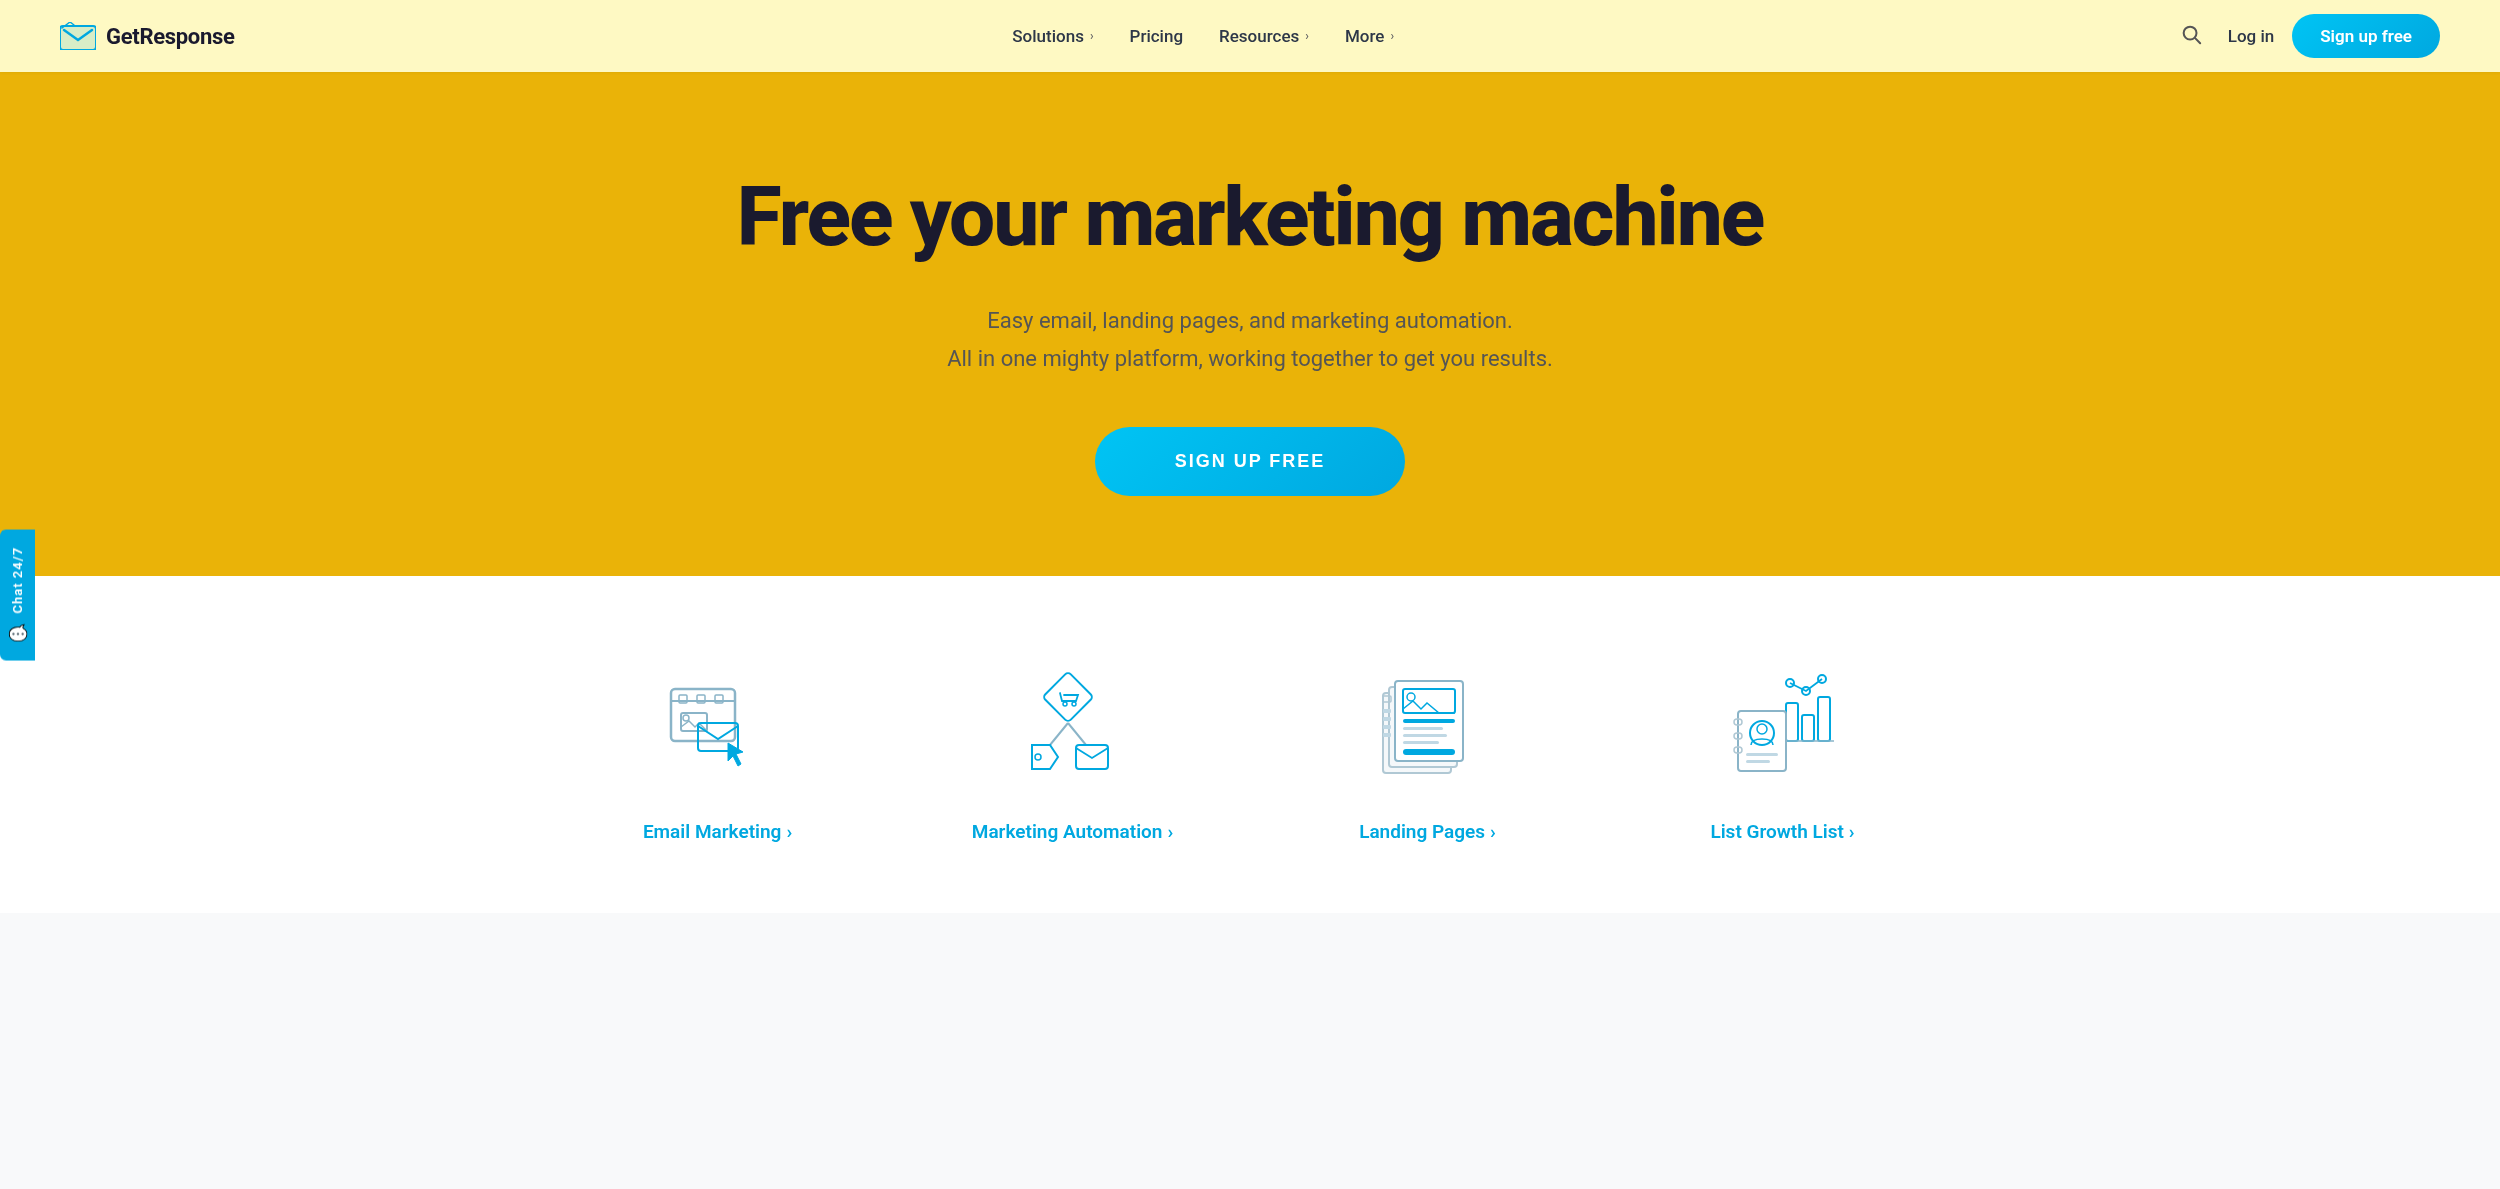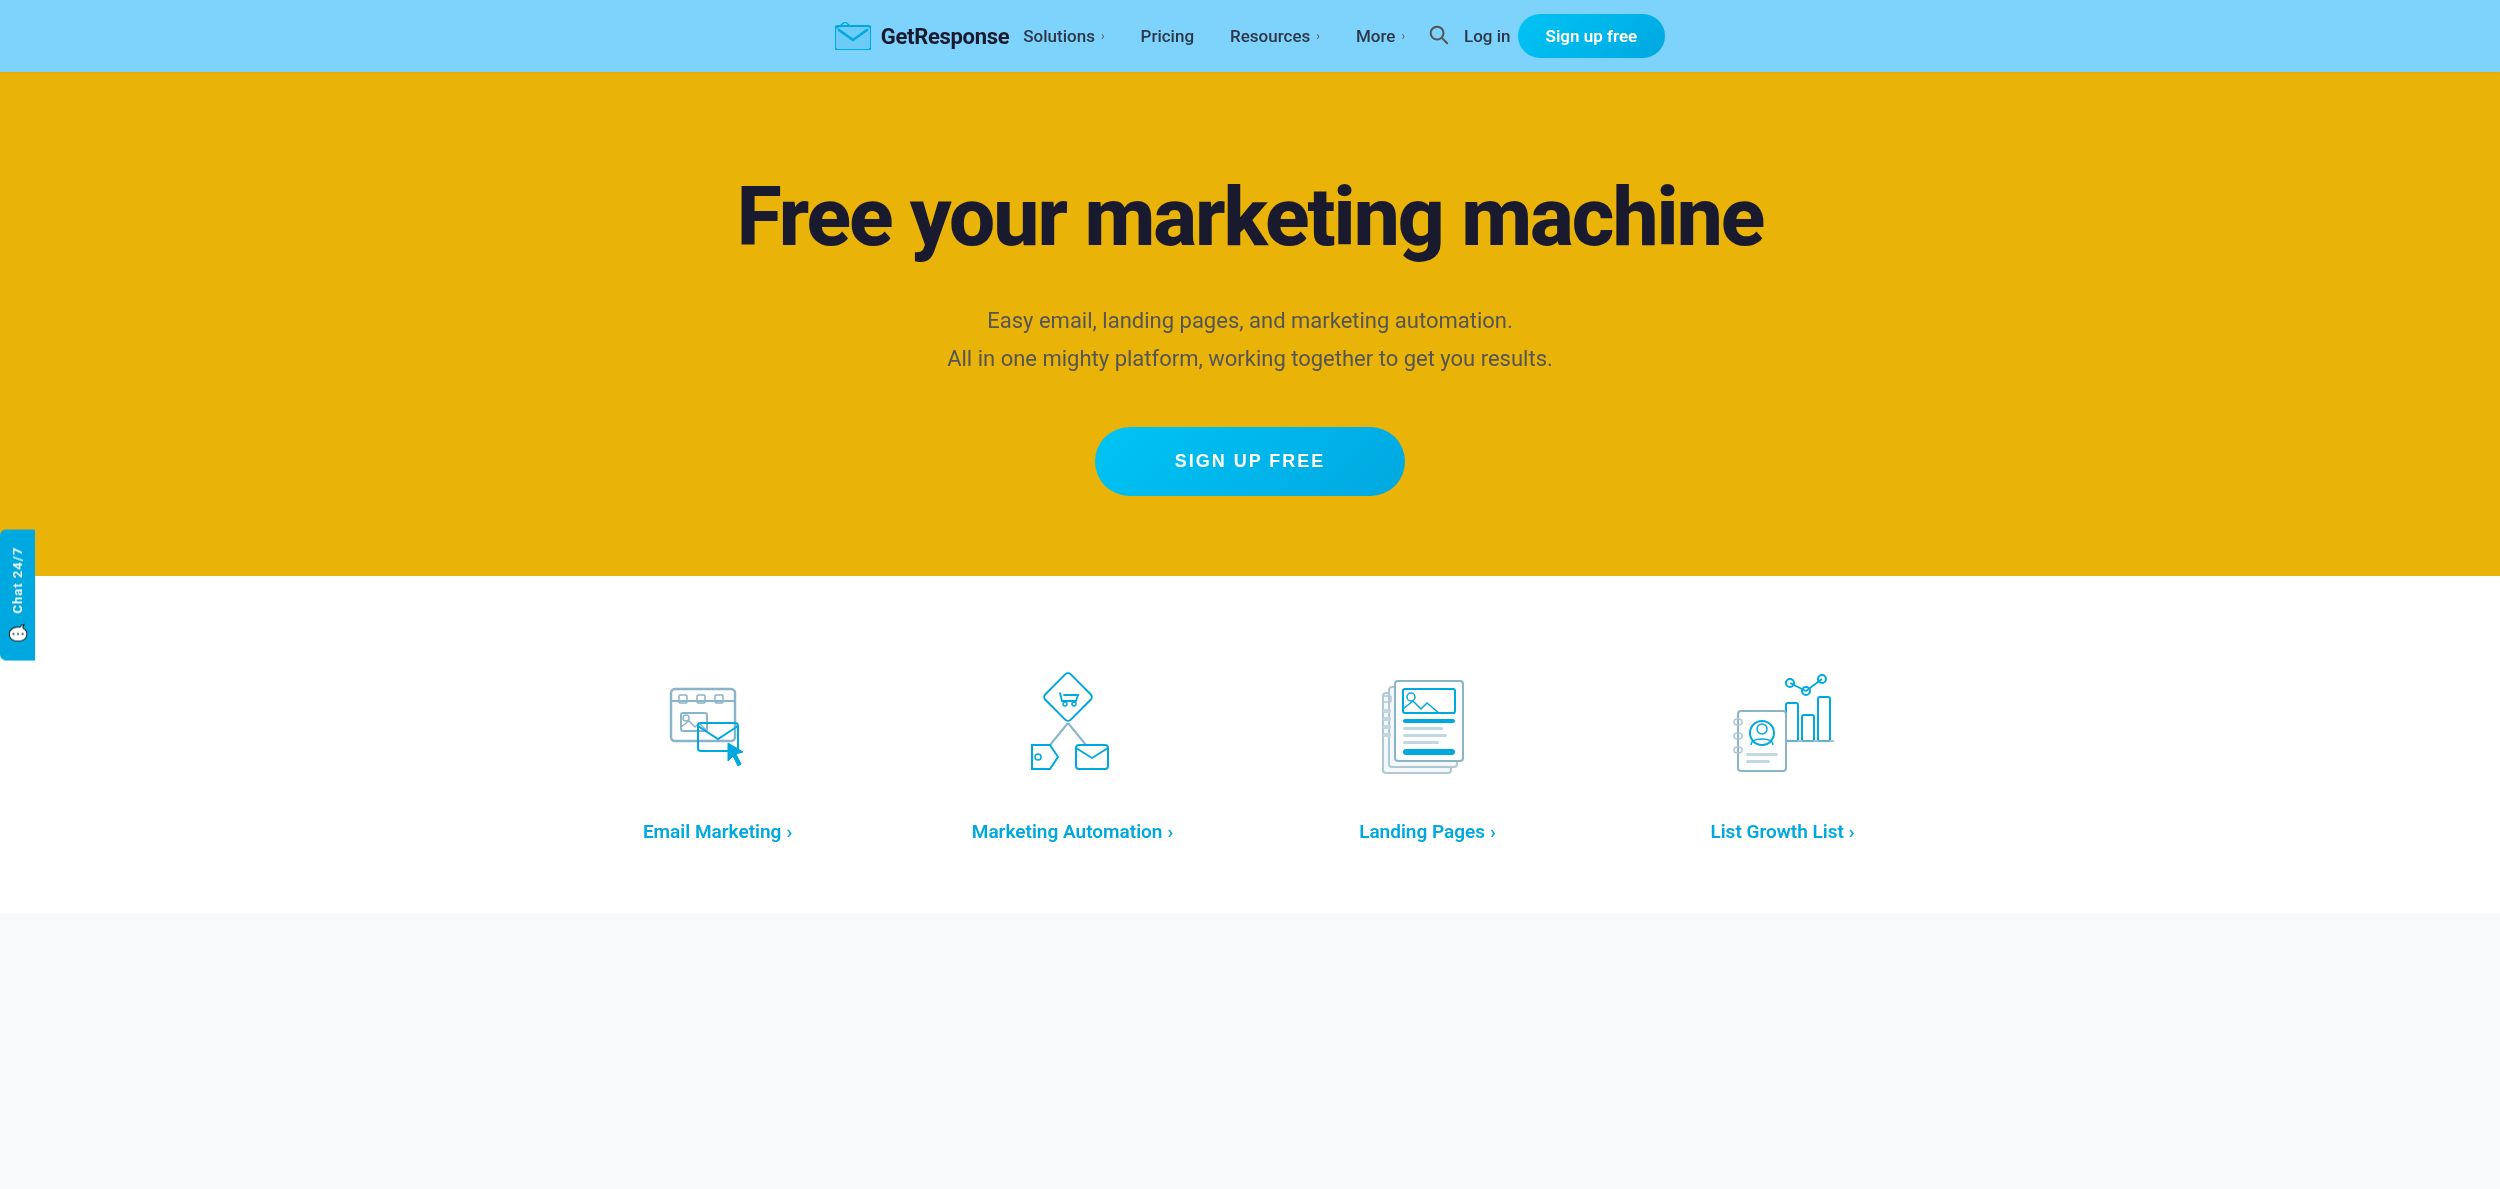--- a/index.html
+++ b/index.html
@@ -5,24 +5,24 @@
     * { margin: 0; padding: 0; box-sizing: border-box; }
     body {
       font-family: -apple-system, BlinkMacSystemFont, 'Segoe UI', Roboto, sans-serif;
       background: #f8f9fa;
       min-height: 100vh;
       overflow-x: hidden;
     }
 
     
     nav {
-      background: #7dd3fc;
-      display: flex;
-      align-items: center;
-      justify-content: center;
+      background: #fef9c3;
+      display: flex;
+      align-items: center;
+      justify-content: space-between;
       padding: 0 60px;
       height: 72px;
       box-shadow: 0 1px 3px rgba(0,0,0,0.05);
       position: sticky;
       top: 0;
       z-index: 100;
     }
     .nav-logo {
       display: flex;
       align-items: center;
@@ -57,21 +57,21 @@
       gap: 6px;
       transition: color 0.2s;
     }
     .nav-chevron {
       font-size: 12px;
       color: #666;
     }
     .nav-actions {
       display: flex;
       align-items: center;
-      gap: 7px;
+      gap: 18px;
     }
     .nav-search {
       background: none;
       border: none;
       cursor: pointer;
       color: #555;
       font-size: 20px;
       padding: 4px 8px;
     }
     .nav-login {

